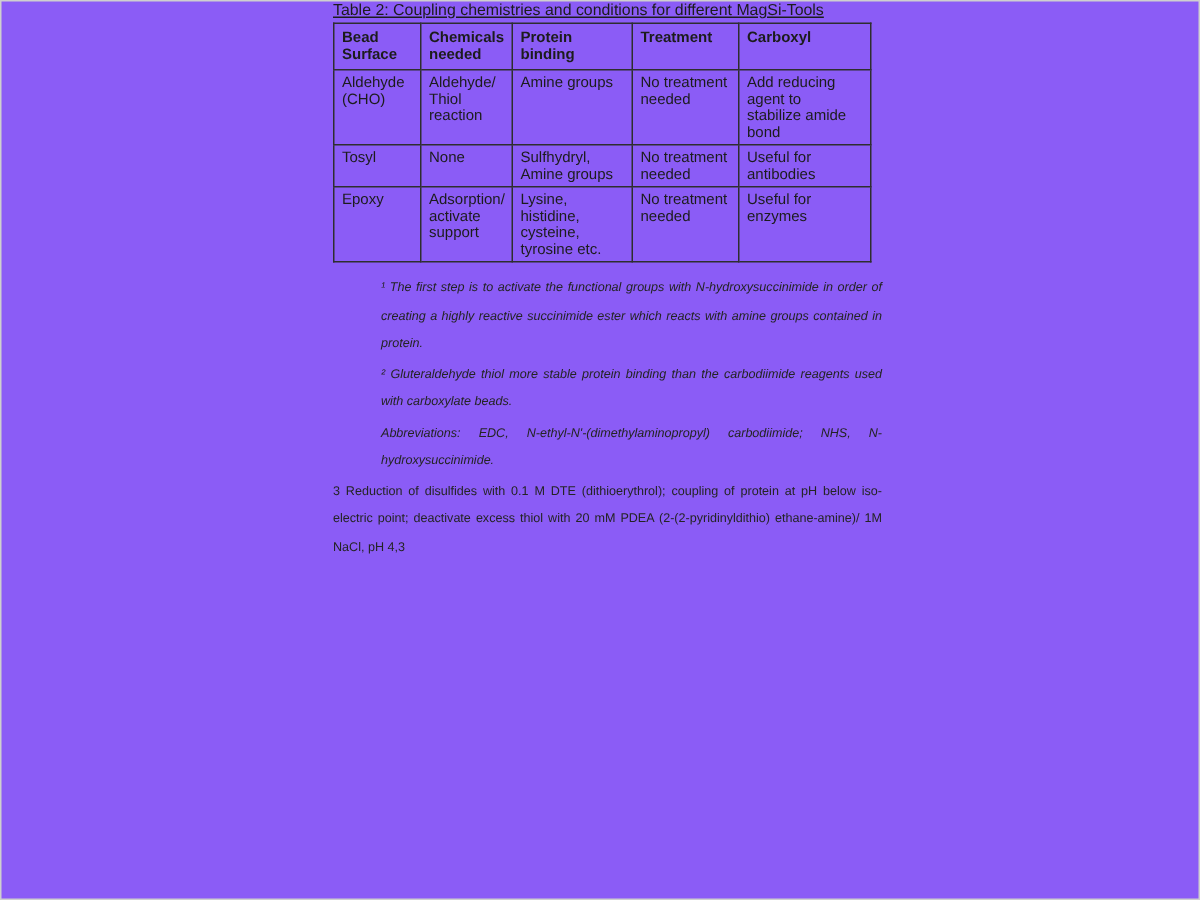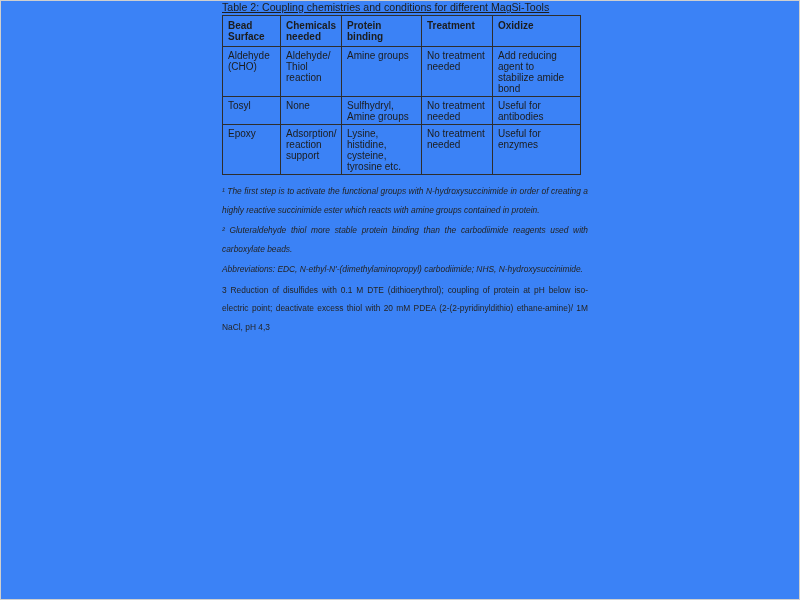--- a/index.html
+++ b/index.html
@@ -1,17 +1,17 @@
 <!DOCTYPE html>
 <html><head>
 <meta charset="utf-8">
 <style>
   html,body { margin:0; padding:0; background:#ffffff; }
   .page {
-    position:relative; width:800px; height:600px; background:#3b82f6;
+    position:relative; width:800px; height:600px; background:#8b5cf6;
     border:1px solid #cfcfcf; box-sizing:border-box; overflow:hidden;
     font-family:"Liberation Sans", sans-serif; color:#1c1c1c;
   }
   .doc { position:absolute; left:221px; top:0; width:366px; }
   .title {
     font-size:10.6px; line-height:13px; text-decoration:underline;
     margin:0 0 1px 0; white-space:nowrap; font-weight:normal;
   }
   table.coupling { border-collapse:collapse; table-layout:fixed; width:358px; }
   col.c1{width:58px} col.c2{width:61px} col.c3{width:80px} col.c4{width:71px} col.c5{width:88px}
@@ -19,21 +19,21 @@
     border:1px solid #2e2e2e; vertical-align:top; text-align:left;
     padding:3px 3px 2px 5px; font-size:10px; line-height:11px;
     white-space:pre-line; overflow:hidden;
   }
   table.coupling th { font-weight:bold; padding-top:4px; padding-bottom:4px; }
   .footnotes { margin-top:7px; width:366px; }
   .fn {
     margin:0 0 2px 0; font-size:8.4px; line-height:18.5px;
     text-align:justify; color:#242424;
   }
-  .fn.italic { font-style:italic; }
+  .fn.italic { font-style:italic;margin-left:32px; }
 </style>
 </head>
 <body>
 
 <div class="page">
   <div class="doc">
 
     <div class="title">Table 2: Coupling chemistries and conditions for different MagSi-Tools</div>
 
     <table class="coupling">
@@ -46,21 +46,21 @@
         </colgroup>
       <thead>
         <tr>
           <th>Bead
 Surface</th>
           <th>Chemicals
 needed</th>
           <th>Protein
 binding</th>
           <th>Treatment</th>
-          <th>Oxidize</th>
+          <th>Carboxyl</th>
         </tr>
       </thead>
       <tbody>
         <tr>
           <td>Aldehyde
 (CHO)</td>
           <td>Aldehyde/
 Thiol
 reaction</td>
           <td>Amine groups</td>
@@ -77,21 +77,21 @@
           <td>Sulfhydryl,
 Amine groups</td>
           <td>No treatment
 needed</td>
           <td>Useful for
 antibodies</td>
         </tr>
         <tr>
           <td>Epoxy</td>
           <td>Adsorption/
-reaction
+activate
 support</td>
           <td>Lysine,
 histidine,
 cysteine,
 tyrosine etc.</td>
           <td>No treatment
 needed</td>
           <td>Useful for
 enzymes</td>
         </tr>

